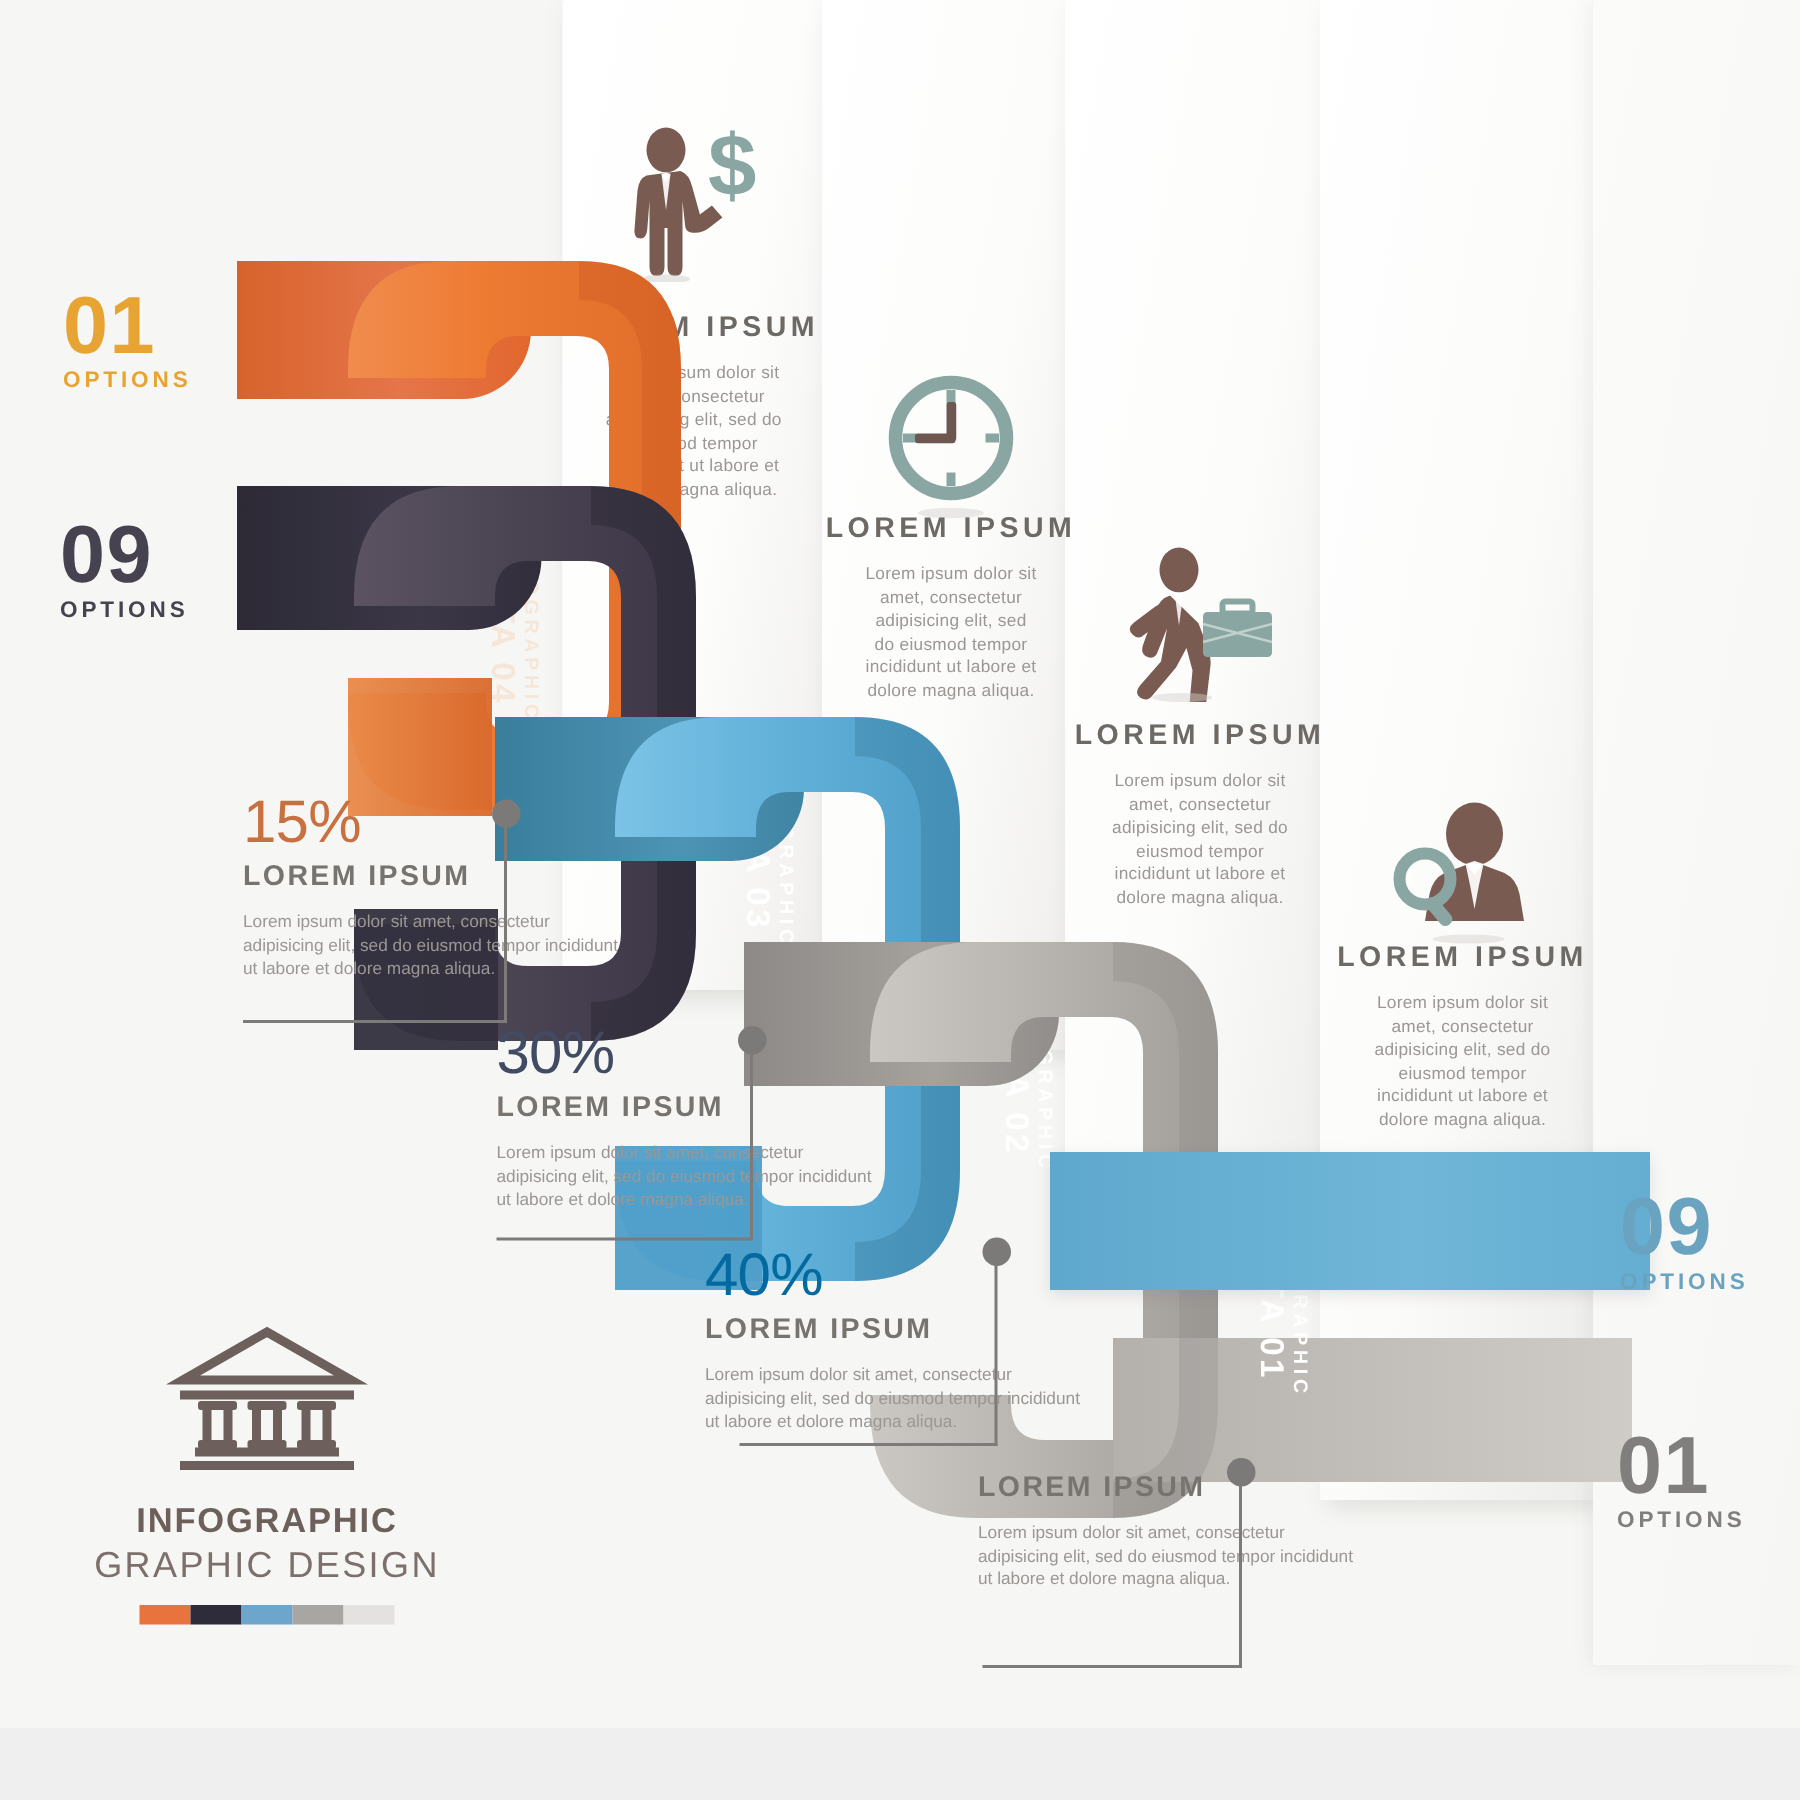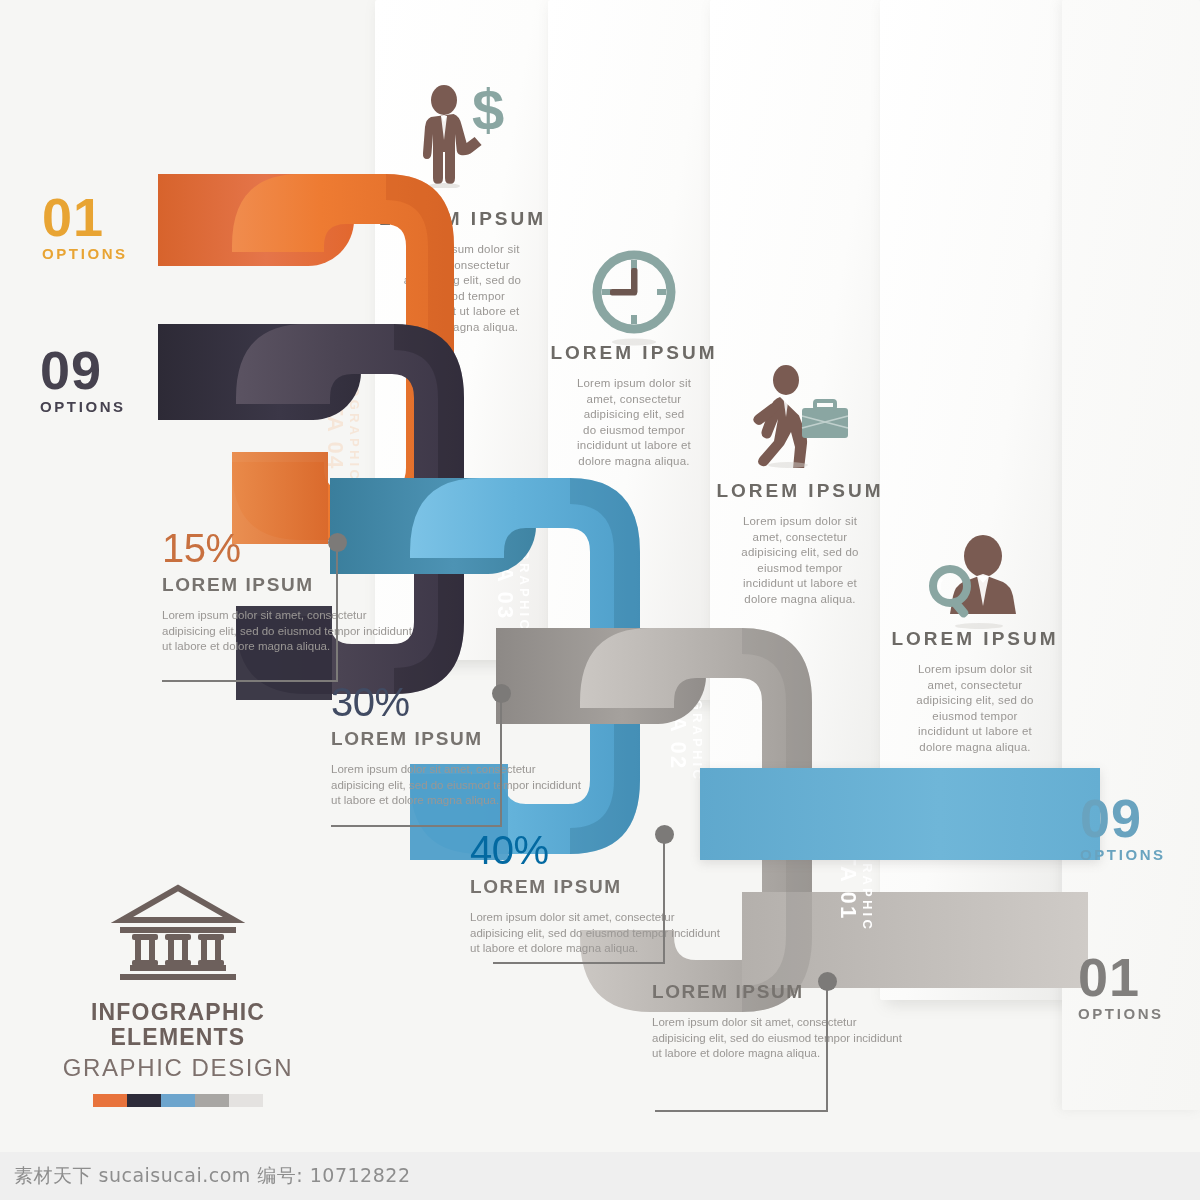--- a/index.html
+++ b/index.html
@@ -351,28 +351,26 @@
         <rect x="24" y="54" width="26" height="6" rx="2"></rect>
         <rect x="57" y="54" width="26" height="6" rx="2"></rect>
         <rect x="90" y="54" width="26" height="6" rx="2"></rect>
         <rect x="24" y="80" width="26" height="6" rx="2"></rect>
         <rect x="57" y="80" width="26" height="6" rx="2"></rect>
         <rect x="90" y="80" width="26" height="6" rx="2"></rect>
       </g>
     </svg>
     <div class="logo-name">
       <div>INFOGRAPHIC</div>
-      <div>ELEMENTS</div>
     </div>
     <div class="logo-sub">GRAPHIC DESIGN</div>
     <div class="swatches">
       <div style="background:#e8733c;"></div>
       <div style="background:#2e2c3a;"></div>
       <div style="background:#6da5cd;"></div>
       <div style="background:#a8a6a3;"></div>
       <div style="background:#e4e2e0;"></div>
     </div>
   </div>
 
   <div class="wmbar"></div>
-  <div class="wmtext">素材天下 sucaisucai.com  编号: 10712822</div>
 
 </div>
 
 </body></html>

